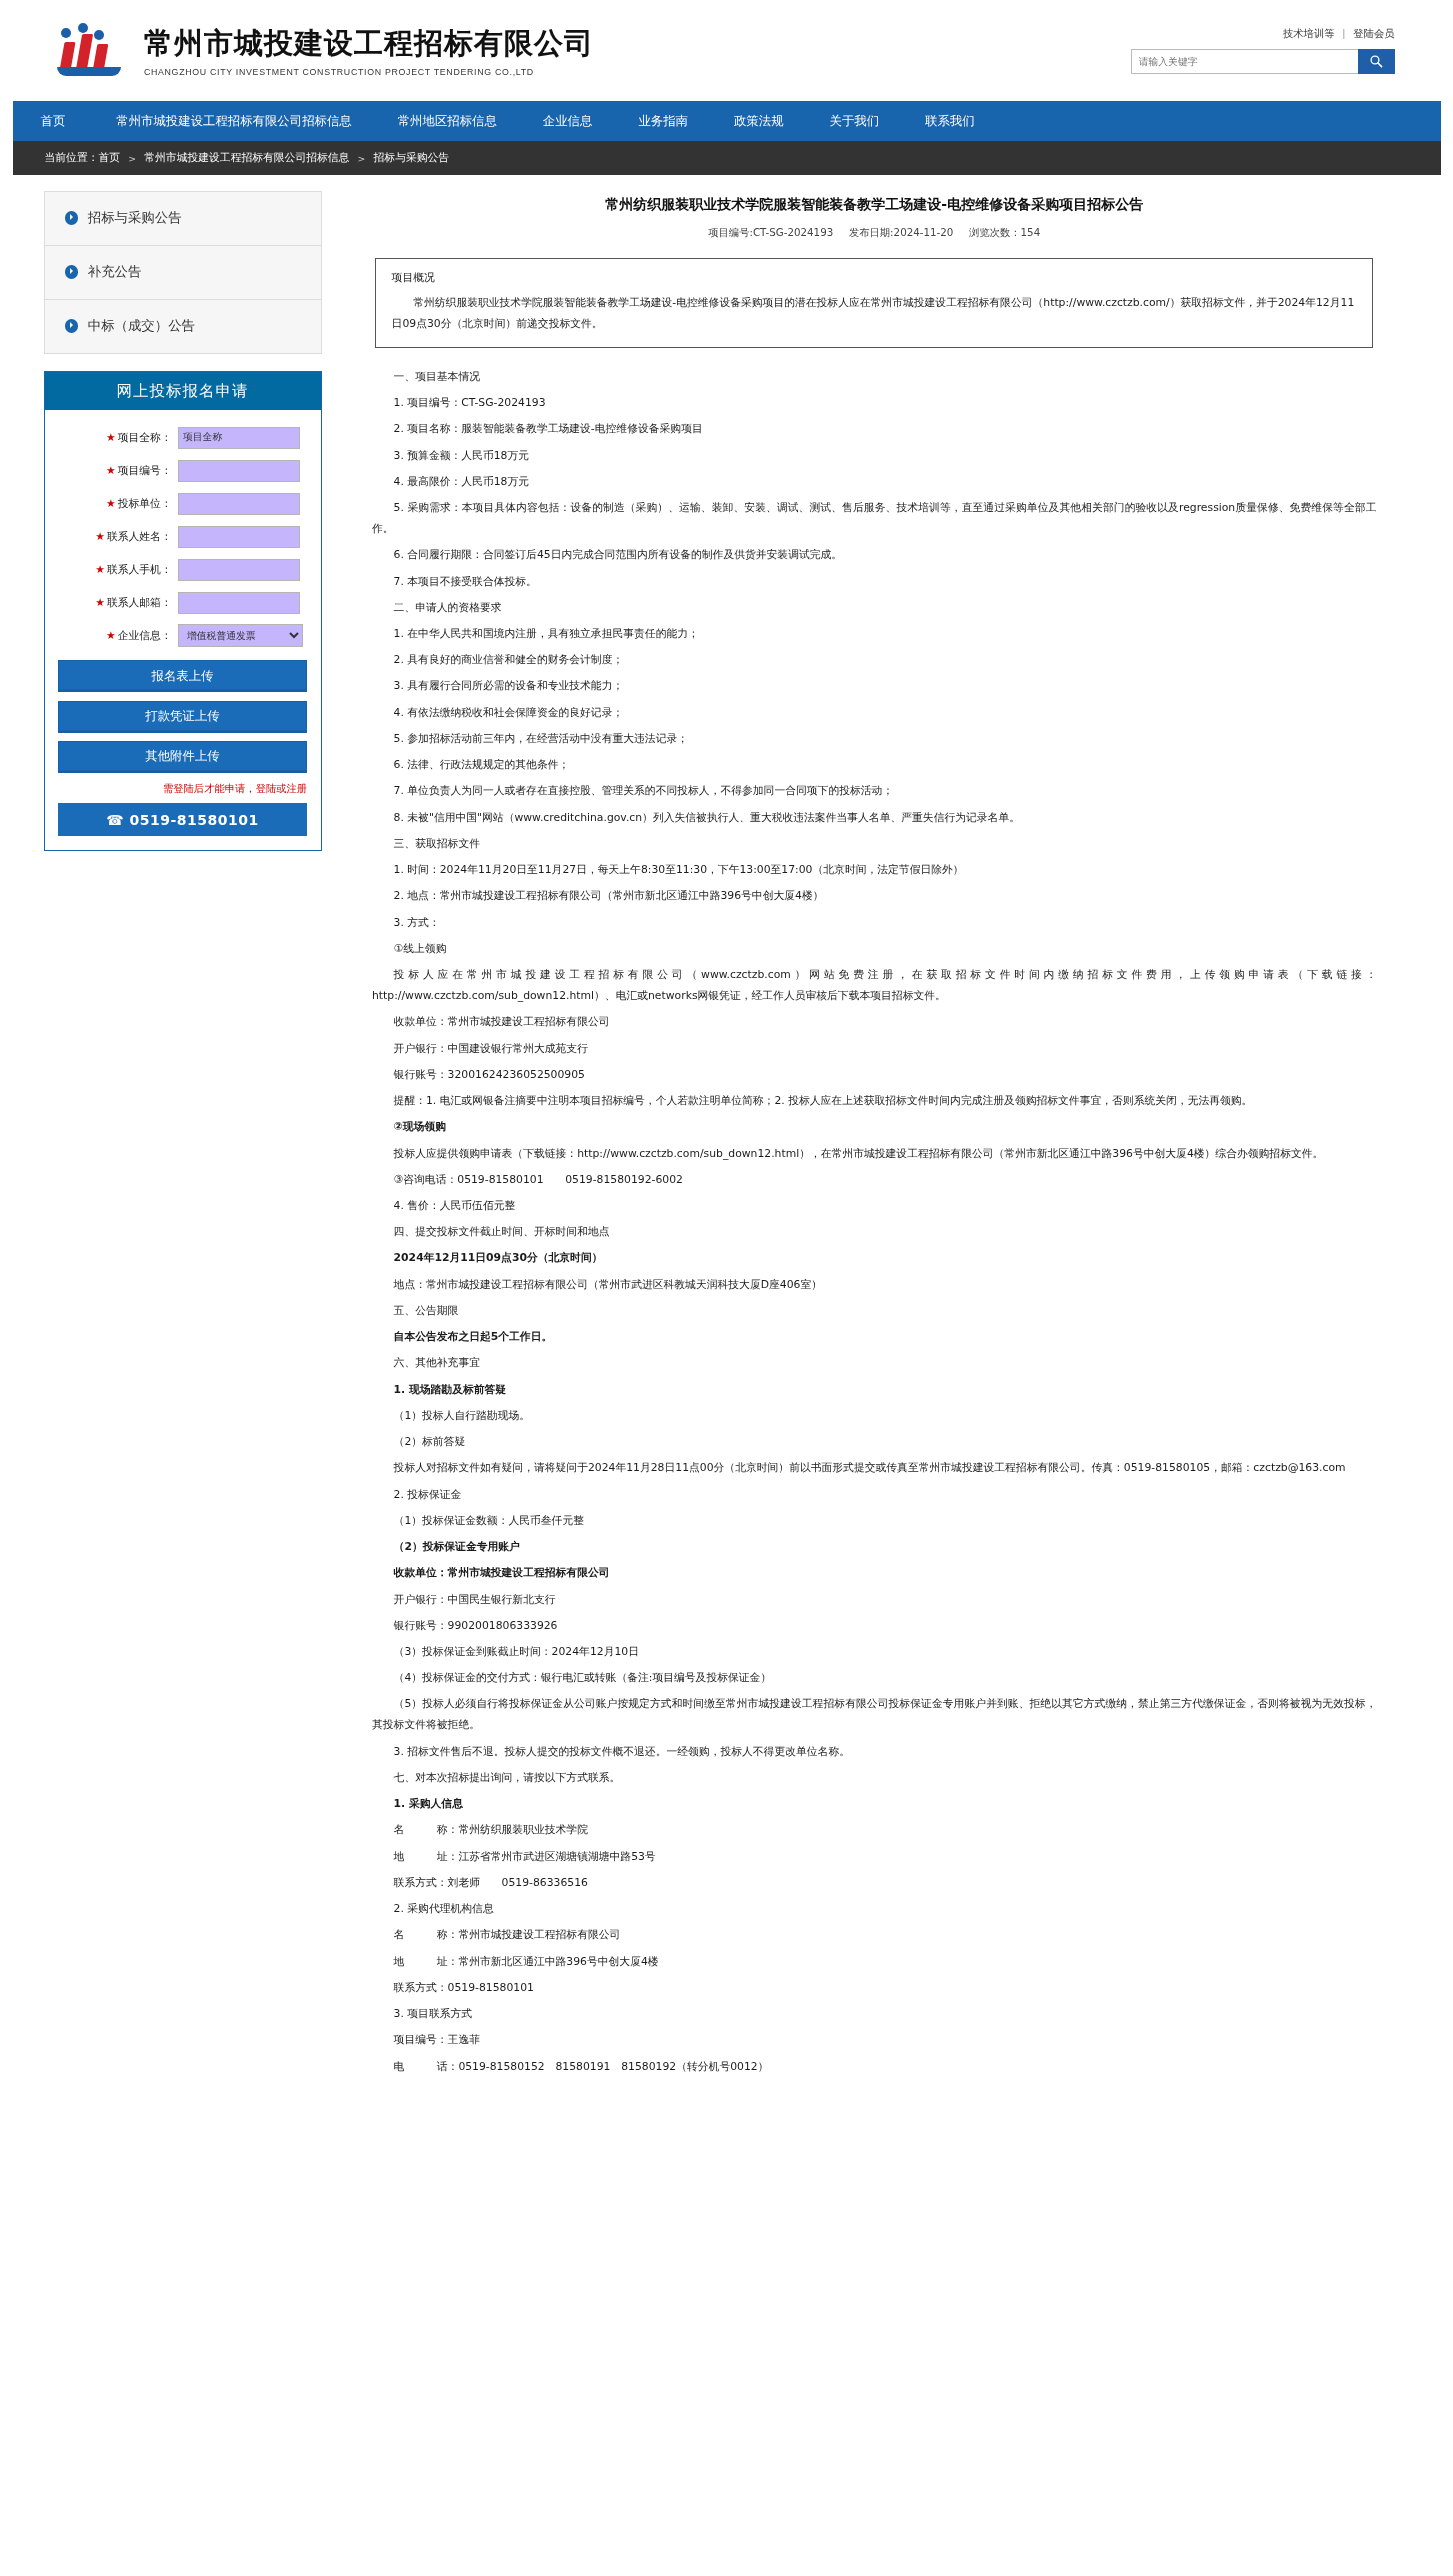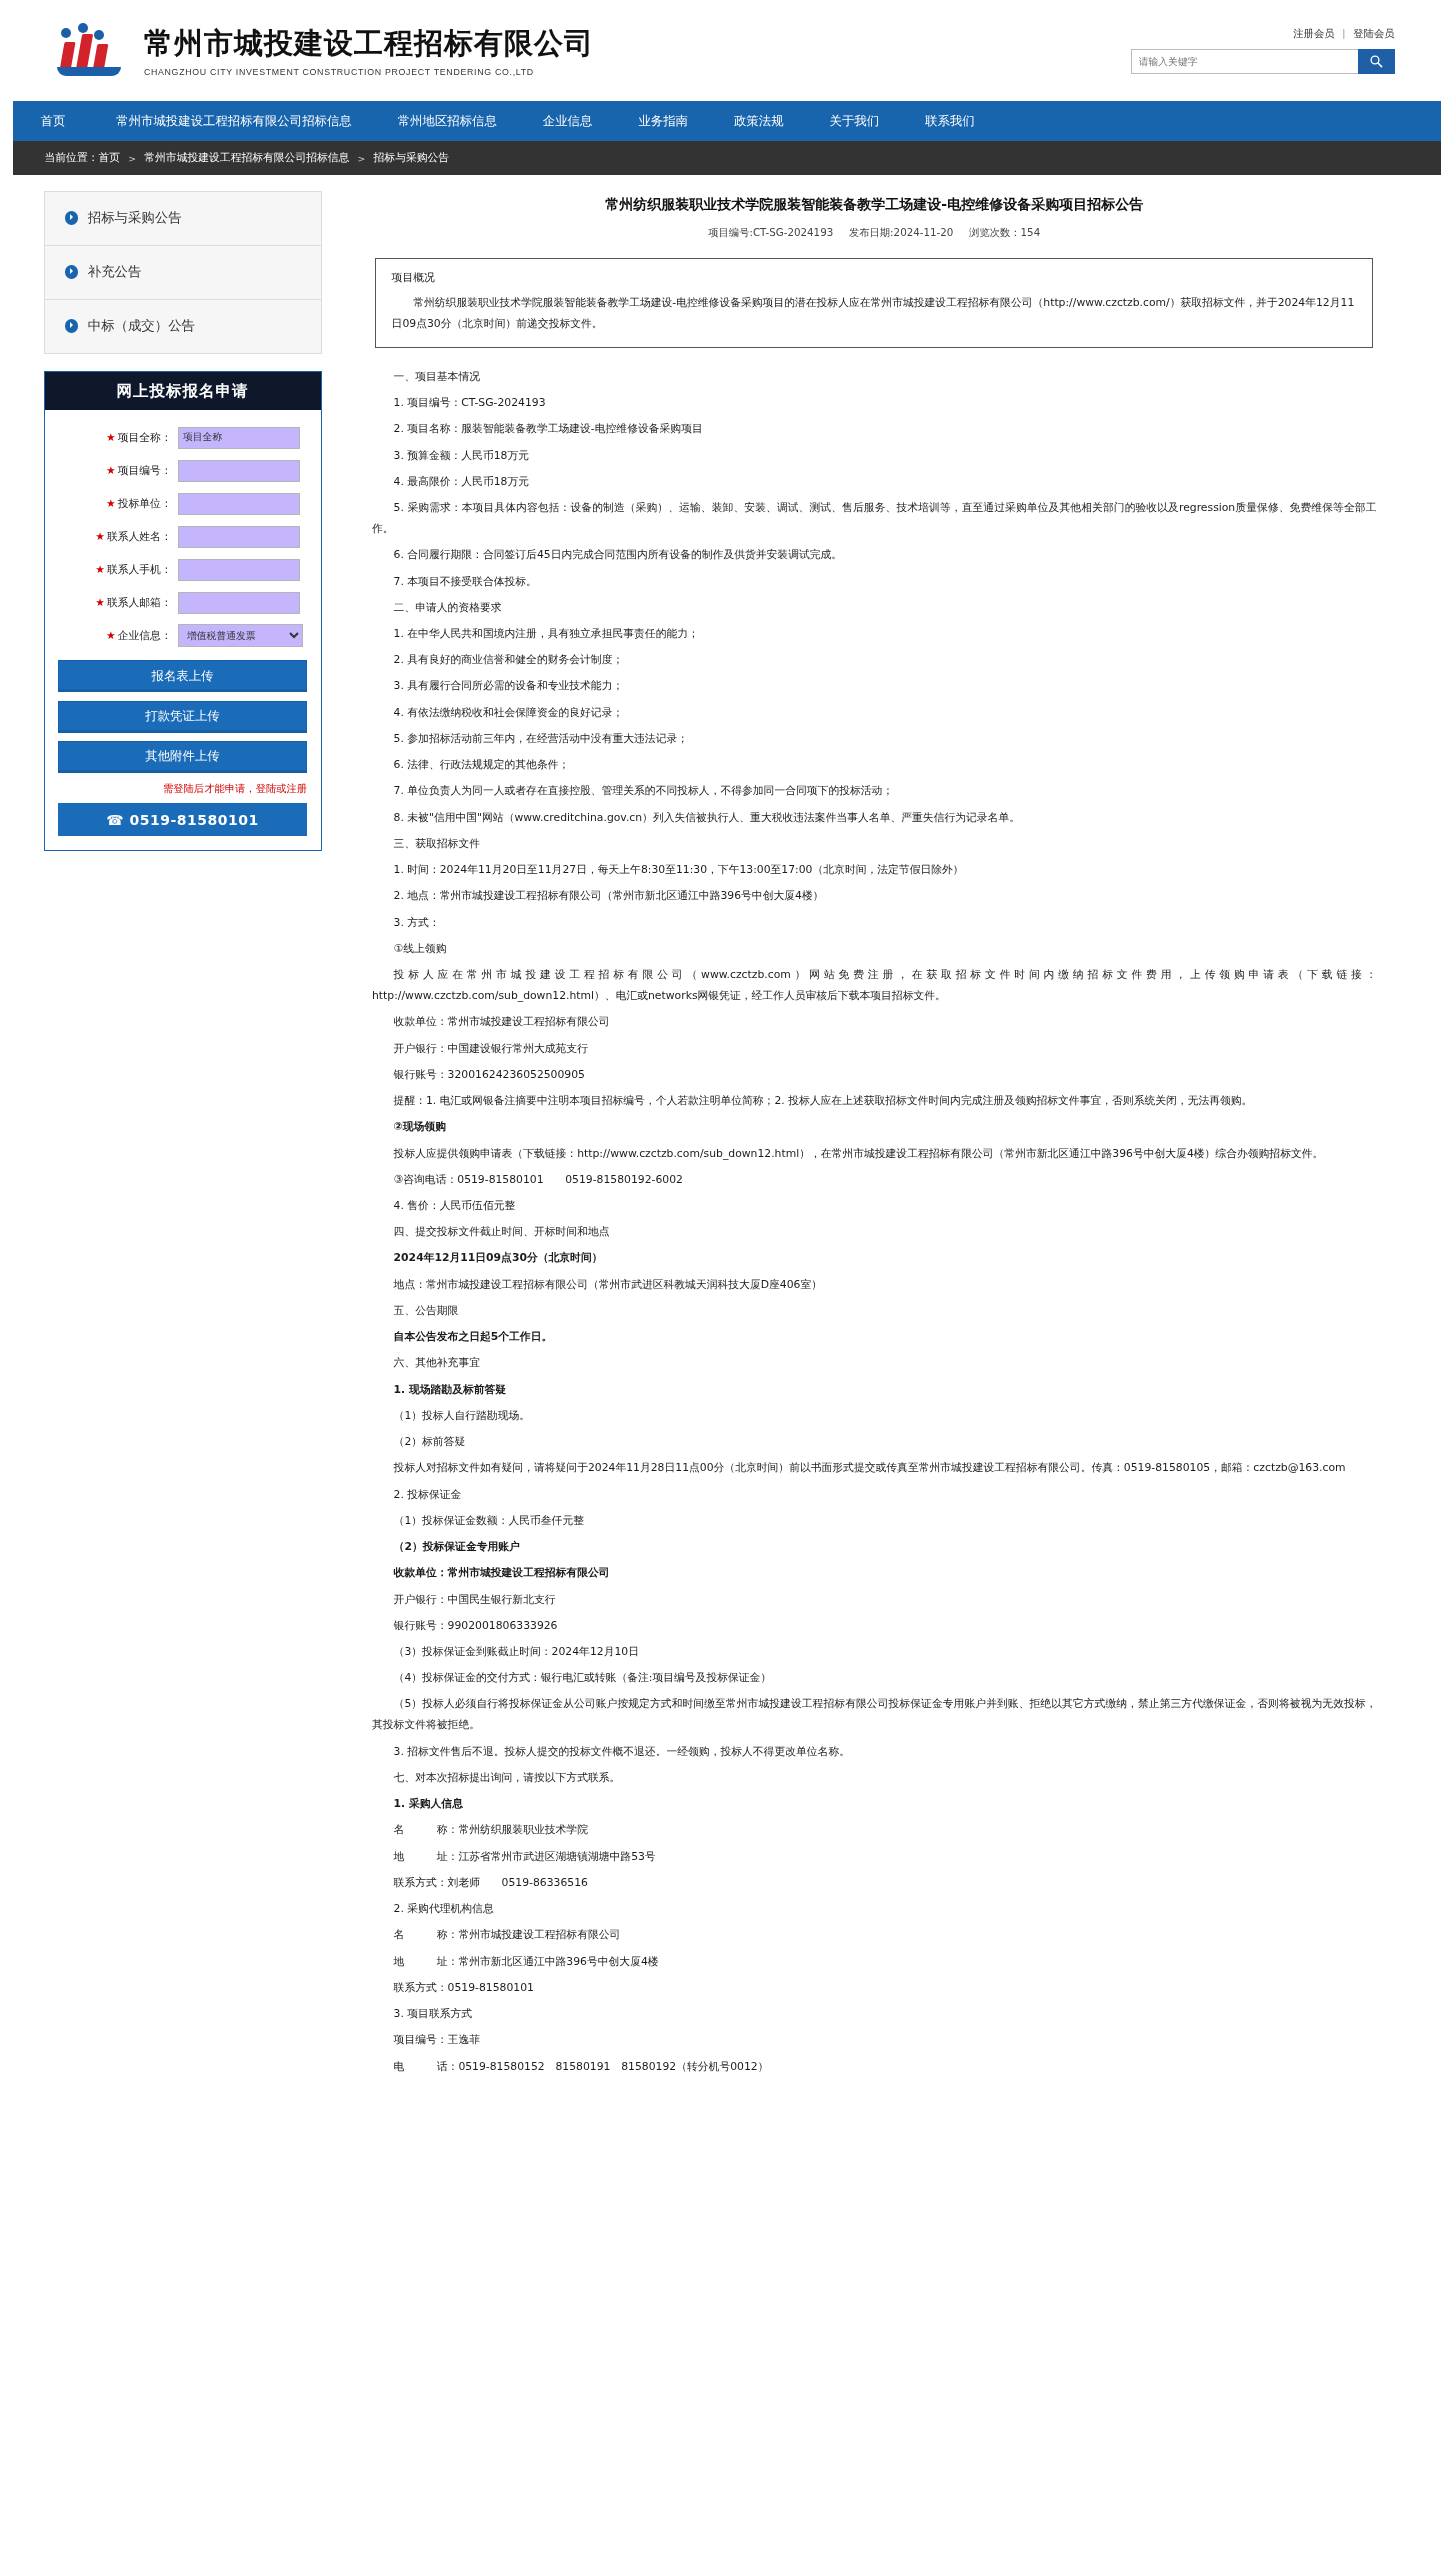--- a/index.html
+++ b/index.html
@@ -94,21 +94,21 @@
     width: 13.4px; height: 13.4px; border-radius:50%; background:#1864ad; position:relative;
     flex:0 0 13.4px;
   }
   .side-item .bullet::after{
     content:""; position:absolute; left:4.6px; top:3.1px;
     border-left:3.6px solid #fff; border-top:3.6px solid transparent; border-bottom:3.6px solid transparent;
   }
 
   .apply-box { margin-top: 17.5px; border:0.5px solid #1864ad; }
   .apply-head {
-    background:#0f172a; color:#fff; text-align:center; font-size: 15.5px; font-weight:bold;
+    background:#0369a1; color:#fff; text-align:center; font-size: 15.5px; font-weight:normal;
     height: 38px; line-height: 38px; letter-spacing:1px;
     font-family: "DejaVu Sans","Liberation Sans", sans-serif;
   }
   .apply-body { padding: 11.3px 13.4px 13.4px 13.4px; background:#fff; }
   .frm-row { display:flex; align-items:center; height: 33px; }
   .frm-label {
     width: 120px; text-align:right; padding-right: 6.2px; font-size: 10.8px; color:#222;
     font-family: "DejaVu Sans","Liberation Sans", sans-serif; white-space: nowrap;
   }
   .req { color:#d40000; margin-right: 2.1px; }
@@ -183,21 +183,21 @@
           <div class="bar b3"></div>
         <div class="swoosh"></div>
       </div>
       <div class="logo-text">
         <div class="cn">常州市城投建设工程招标有限公司</div>
         <div class="en">CHANGZHOU CITY INVESTMENT CONSTRUCTION PROJECT TENDERING CO.,LTD</div>
       </div>
     </div>
     <div class="header-right">
       <div class="member-links">
-        <a href="#">注册会员</a>
+        <a href="#">技术培训等</a>
         <span class="sep">|</span>
         <a href="#">登陆会员</a>
       </div>
       <div class="search-box">
         <input type="text" placeholder="请输入关键字" style="">
         <div class="search-btn">
           <svg width="14.4" height="14.4" viewBox="0 0 24 24">
             <circle cx="10" cy="10" r="6.5" fill="none" stroke="#fff" stroke-width="2.2"></circle>
             <line x1="15" y1="15" x2="21" y2="21" stroke="#fff" stroke-width="2.6" stroke-linecap="round"></line>
           </svg>

